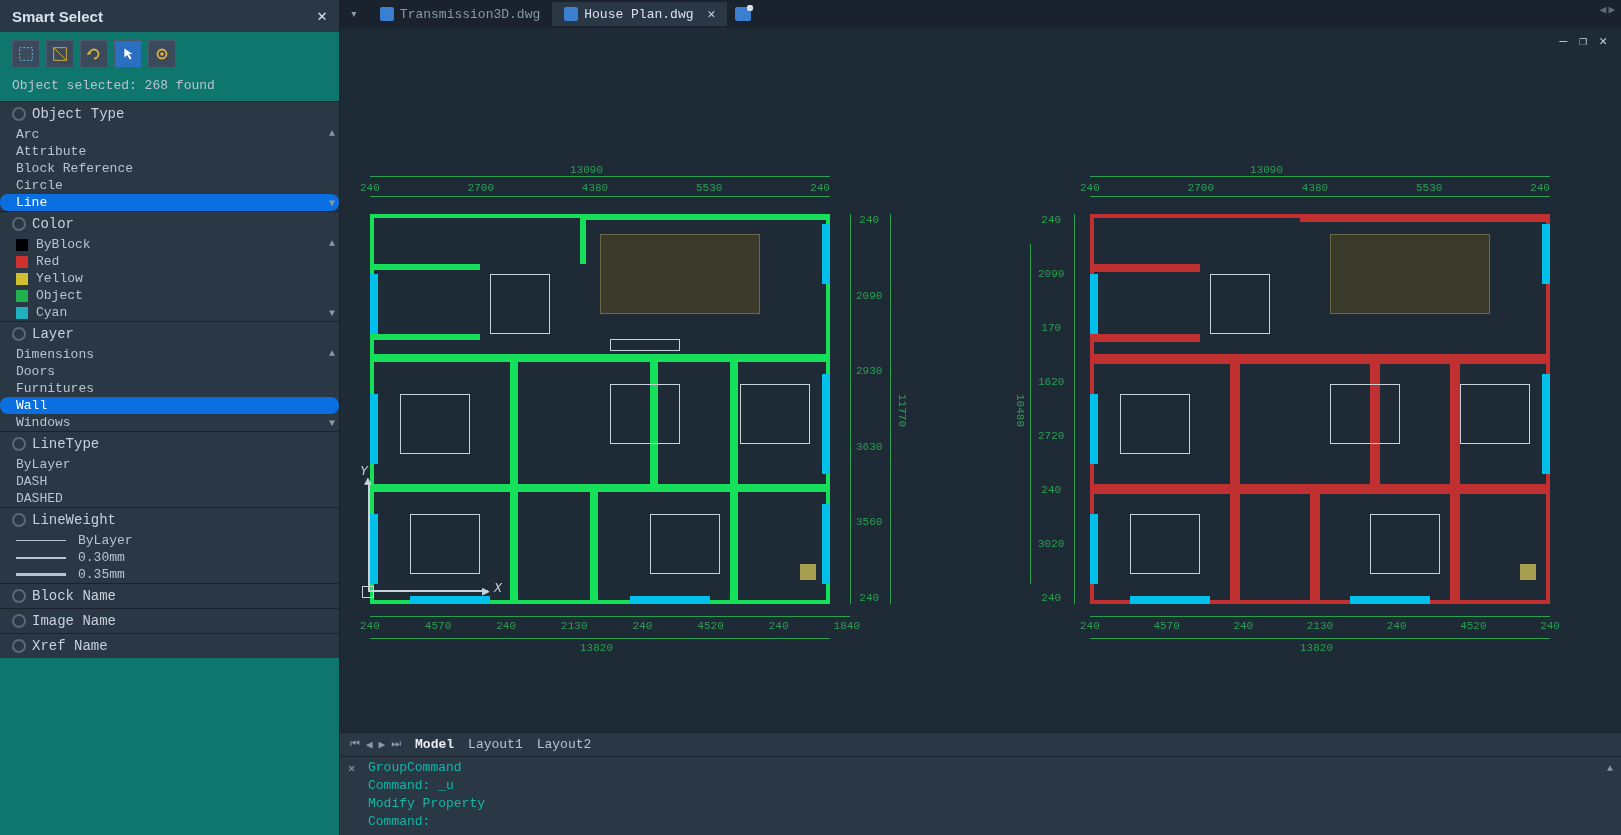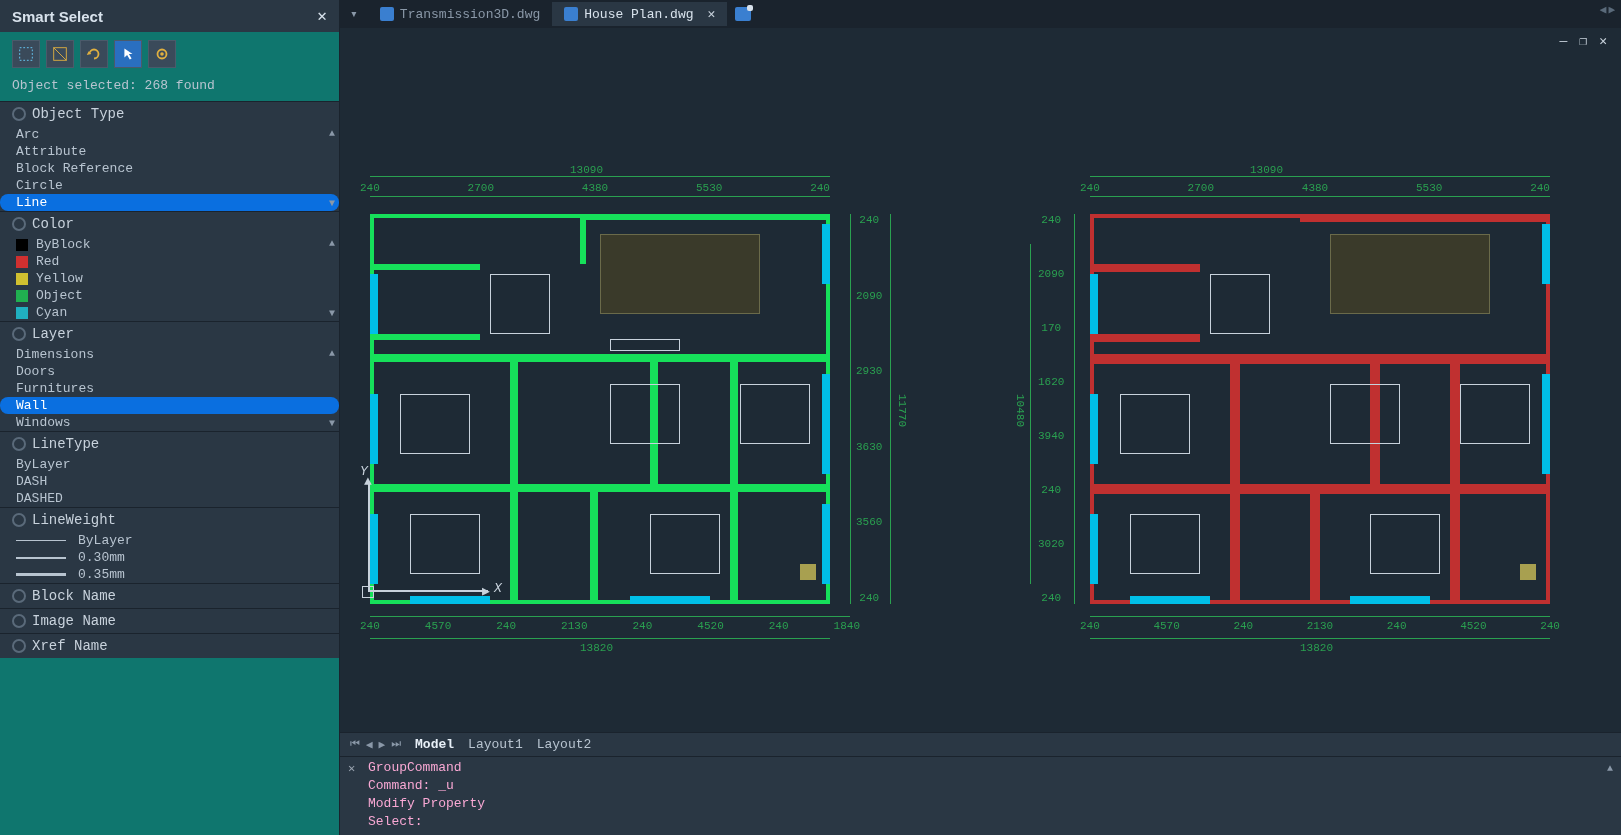--- a/index.html
+++ b/index.html
@@ -185,21 +185,21 @@
 .nav-arrows { display: flex; gap: 6px; }
 .nav-arrow { color: #8a98a8; font-size: 11px; cursor: pointer; }
 .layout-tab { color: #b8c4d0; cursor: pointer; font-size: 13px; }
 .layout-tab.active { color: #e8f0f8; font-weight: bold; }
 .cmdwin {
   background: #2a3744;
   padding: 2px 10px 4px;
   border-top: 1px solid #1a232d;
   position: relative;
 }
-.cmdline { color: #f9a8d4; padding-left: 18px; font-size: 13px; line-height: 18px; }
+.cmdline { color: #14b8a6; padding-left: 18px; font-size: 13px; line-height: 18px; }
 .cmd-close { position: absolute; left: 8px; top: 4px; color: #9aa4b0; font-size: 12px; cursor: pointer; }
 .cmd-expand { position: absolute; right: 8px; top: 6px; color: #8a98a8; font-size: 10px; cursor: pointer; }
 </style>
 </head>
 <body>
 
 <div class="sidebar">
   <div class="sidebar-header">
     <span class="sidebar-title">Smart Select</span>
     <span class="close-btn">✕</span>
@@ -510,21 +510,21 @@
       </div>
       <div class="dim-overall" style="left:270px; top:478px">13820</div>
       <div class="dim-line-h" style="left:60px; top:474px; width:460px"></div>
 
       <div class="dim-line-v" style="left:44px; top:50px; height:390px"></div>
       <div class="dim-side" style="left:8px; top:50px; height:390px">
         <span>240</span>
         <span>2090</span>
         <span>170</span>
         <span>1620</span>
-        <span>3940</span>
+        <span>2720</span>
         <span>240</span>
         <span>3020</span>
         <span>240</span>
       </div>
       <div class="dim-line-v" style="left:0px; top:80px; height:340px"></div>
       <div class="dim-overall" style="left:-16px; top:230px; writing-mode:vertical-rl">10480</div>
     </div>
 
     <div class="ucs">
       <div class="ucs-y"></div>
@@ -548,15 +548,15 @@
     <span class="layout-tab">Layout1</span>
     <span class="layout-tab">Layout2</span>
   </div>
 
   <div class="cmdwin">
     <span class="cmd-close">✕</span>
     <span class="cmd-expand">▲</span>
     <div class="cmdline">GroupCommand</div>
     <div class="cmdline">Command: _u</div>
     <div class="cmdline">Modify Property</div>
-    <div class="cmdline">Select:</div>
+    <div class="cmdline">Command:</div>
   </div>
 </div>
 
 </body></html>

